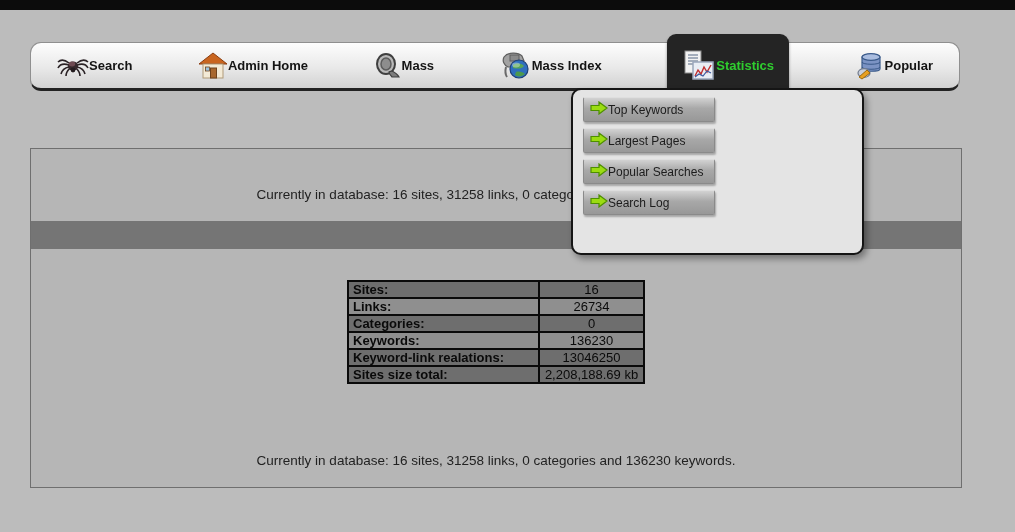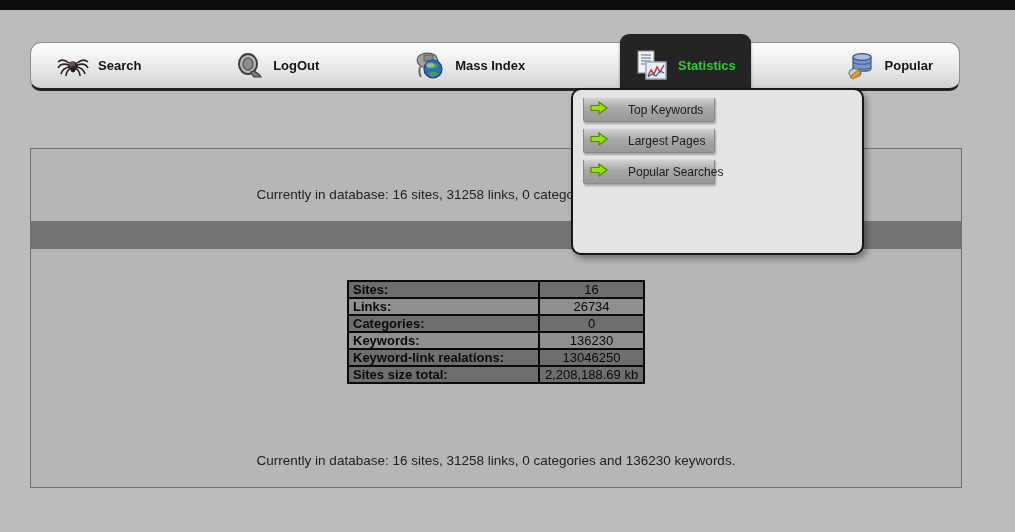--- a/index.html
+++ b/index.html
@@ -20,21 +20,21 @@
     position: absolute; left: 30px; top: 42px; width: 930px; height: 49px;
     background: linear-gradient(#fdfdfd, #e9e9e9 55%, #d2d2d2);
     border: 1px solid #8f8f8f;
     border-bottom: 3px solid #222;
     border-radius: 11px;
     display: flex; align-items: center; justify-content: space-between;
     padding: 0 26px;
     z-index: 5;
   }
   .nav-item {
-    display: flex; align-items: center; gap: 9px;
+    display: flex; align-items: center; 
     font-size: 13px; font-weight: 600; color: #141414;
     cursor: pointer; white-space: nowrap;
   }
   .nav-item svg { display: block; }
   .nav-item.active {
     background: #242424;
     border-radius: 9px;
     padding: 15px 15px;
     height: 64px;
     position: relative; z-index: 30;
@@ -48,21 +48,21 @@
     background: #e4e4e4;
     border: 2px solid #151515;
     border-radius: 10px;
     z-index: 20;
     padding-top: 7px;
     box-shadow: 3px 4px 6px rgba(0,0,0,.35);
   }
   .menu-item {
     width: 132px; height: 25px;
     margin: 0 0 6px 10px;
-    display: flex; align-items: center; gap: 20px;
+    display: flex; align-items: center; gap: 0;
     padding-left: 6px;
     font-size: 12px; color: #1c1c1c;
     background: linear-gradient(#d2d2d2, #a8a8a8 45%, #989898);
     border: 1px solid #8a8a8a;
     border-top-color: #dedede;
     border-radius: 2px;
     box-shadow: 1px 2px 2px rgba(0,0,0,.28);
     cursor: pointer; white-space: nowrap;
   }
 
@@ -126,30 +126,41 @@
               <path d="M19 15 C22 18, 23 20, 23 23"></path>
           </g>
           <ellipse cx="16" cy="13" rx="5.2" ry="4.6" fill="#35282c"></ellipse>
           <ellipse cx="15" cy="11" rx="3.2" ry="2.4" fill="#6e4a52"></ellipse>
           <circle cx="16" cy="17" r="2.4" fill="#241c1f"></circle>
         </svg>
       </span>
       <span class="nav-label">Search</span>
     </div>
 
+    <div class="nav-item">
+      <span>
+        <svg width="30" height="27" viewBox="0 0 30 27">
+          <polygon points="15,1 29,12 1,12" fill="#c9651f" stroke="#8a3d10" stroke-width="1"></polygon>
+          <rect x="5" y="12" width="20" height="14" fill="#f3ead6" stroke="#b09a78" stroke-width="1"></rect>
+          <rect x="12.5" y="16" width="6" height="10" fill="#a8672e" stroke="#6e421c" stroke-width="1"></rect>
+          <rect x="7.5" y="15" width="4" height="4" fill="#9cc4e0" stroke="#6e421c" stroke-width="0.8"></rect>
+        </svg>
+      </span>
+      <span class="nav-label">Admin Home</span>
+    </div>
 
     <div class="nav-item">
       <span>
         <svg width="28" height="27" viewBox="0 0 28 27">
           <ellipse cx="12" cy="12" rx="9" ry="10" fill="#b9b9b9" stroke="#3f3f3f" stroke-width="2"></ellipse>
           <ellipse cx="12" cy="12" rx="5" ry="6" fill="#8d8d8d" stroke="#5c5c5c" stroke-width="1.5"></ellipse>
           <path d="M18 19 C22 21, 24 23, 25 25 L18 25 C16 23, 15 21, 15 20 Z" fill="#7d7d7d" stroke="#3f3f3f" stroke-width="1.2"></path>
         </svg>
       </span>
-      <span class="nav-label">LogOut</span>
+      <span class="nav-label">Mass</span>
     </div>
 
     <div class="nav-item">
       <span>
         <svg width="32" height="29" viewBox="0 0 32 29">
           <path d="M4 6 C8 1, 18 1, 22 5 L24 10 L20 16 L8 16 C4 14, 2 10, 4 6 Z" fill="#a2a2a2" stroke="#5e5e5e" stroke-width="1.2"></path>
           <rect x="10" y="4" width="9" height="6" fill="#8a8a8a" stroke="#5e5e5e" stroke-width="1"></rect>
           <path d="M6 16 C5 20, 5 23, 7 26" fill="none" stroke="#6a6a6a" stroke-width="2"></path>
           <circle cx="19" cy="18" r="9" fill="#2e6fbd" stroke="#1c3f75" stroke-width="1.2"></circle>
           <path d="M13 14 C16 12, 21 12, 24 15 C22 18, 17 18, 13 17 Z" fill="#57a557"></path>
@@ -251,15 +262,23 @@
       <span>Largest Pages</span>
     </div>
     <div class="menu-item">
       <span>
         <svg width="18" height="14" viewBox="0 0 18 14">
             <polygon points="1,4.5 9,4.5 9,1 17,7 9,13 9,9.5 1,9.5" fill="#9bdc12" stroke="#4e8f00" stroke-width="1.2"></polygon>
           </svg>
       </span>
       <span>Popular Searches</span>
     </div>
+    <div class="menu-item">
+      <span>
+        <svg width="18" height="14" viewBox="0 0 18 14">
+            <polygon points="1,4.5 9,4.5 9,1 17,7 9,13 9,9.5 1,9.5" fill="#9bdc12" stroke="#4e8f00" stroke-width="1.2"></polygon>
+          </svg>
+      </span>
+      <span>Search Log</span>
+    </div>
   </div>
 
 </div>
 
 </body></html>

